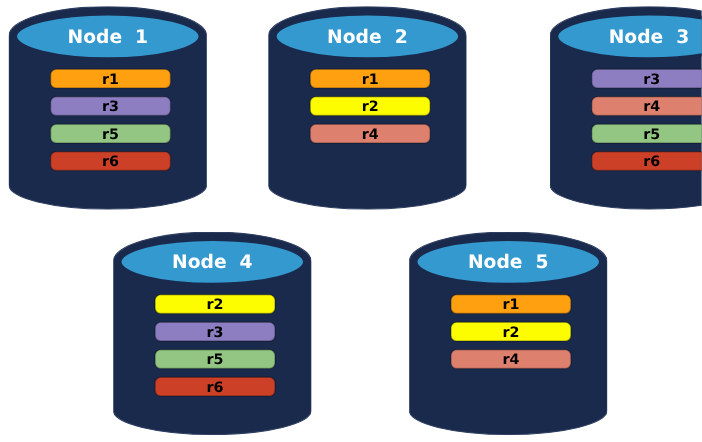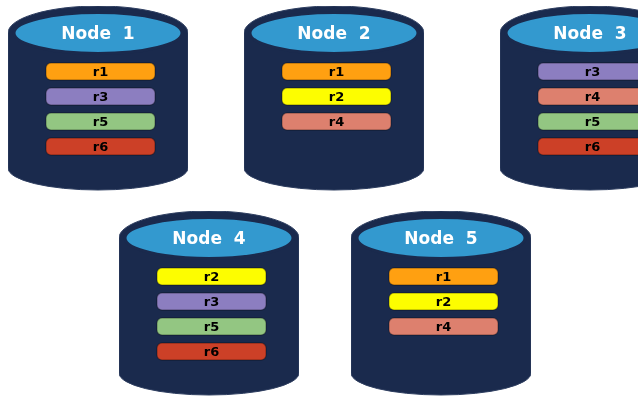--- a/index.html
+++ b/index.html
@@ -16,22 +16,22 @@
     overflow: hidden;
   }
   .node {
     position: absolute;
     width: 180px;
     height: 187px;
   }
   .n1 { left: 8px;   top: 6px; text-decoration: underline;   }
   .n2 { left: 244px; top: 6px;   }
   .n3 { left: 464px; top: 6px; margin-left: 36px;   }
-  .n4 { left: 119px; top: 211px; text-decoration: underline; }
-  .n5 { left: 351px; top: 211px; }
+  .n4 { left: 103px; top: 211px; text-decoration: underline; }
+  .n5 { left: 372px; top: 211px; }
 
   svg text { white-space: pre; }
 
   .cyl-body {
     stroke: #2e3e60;
     stroke-width: 1;
   }
   .cyl-top {
     stroke-width: 3px;
   }

